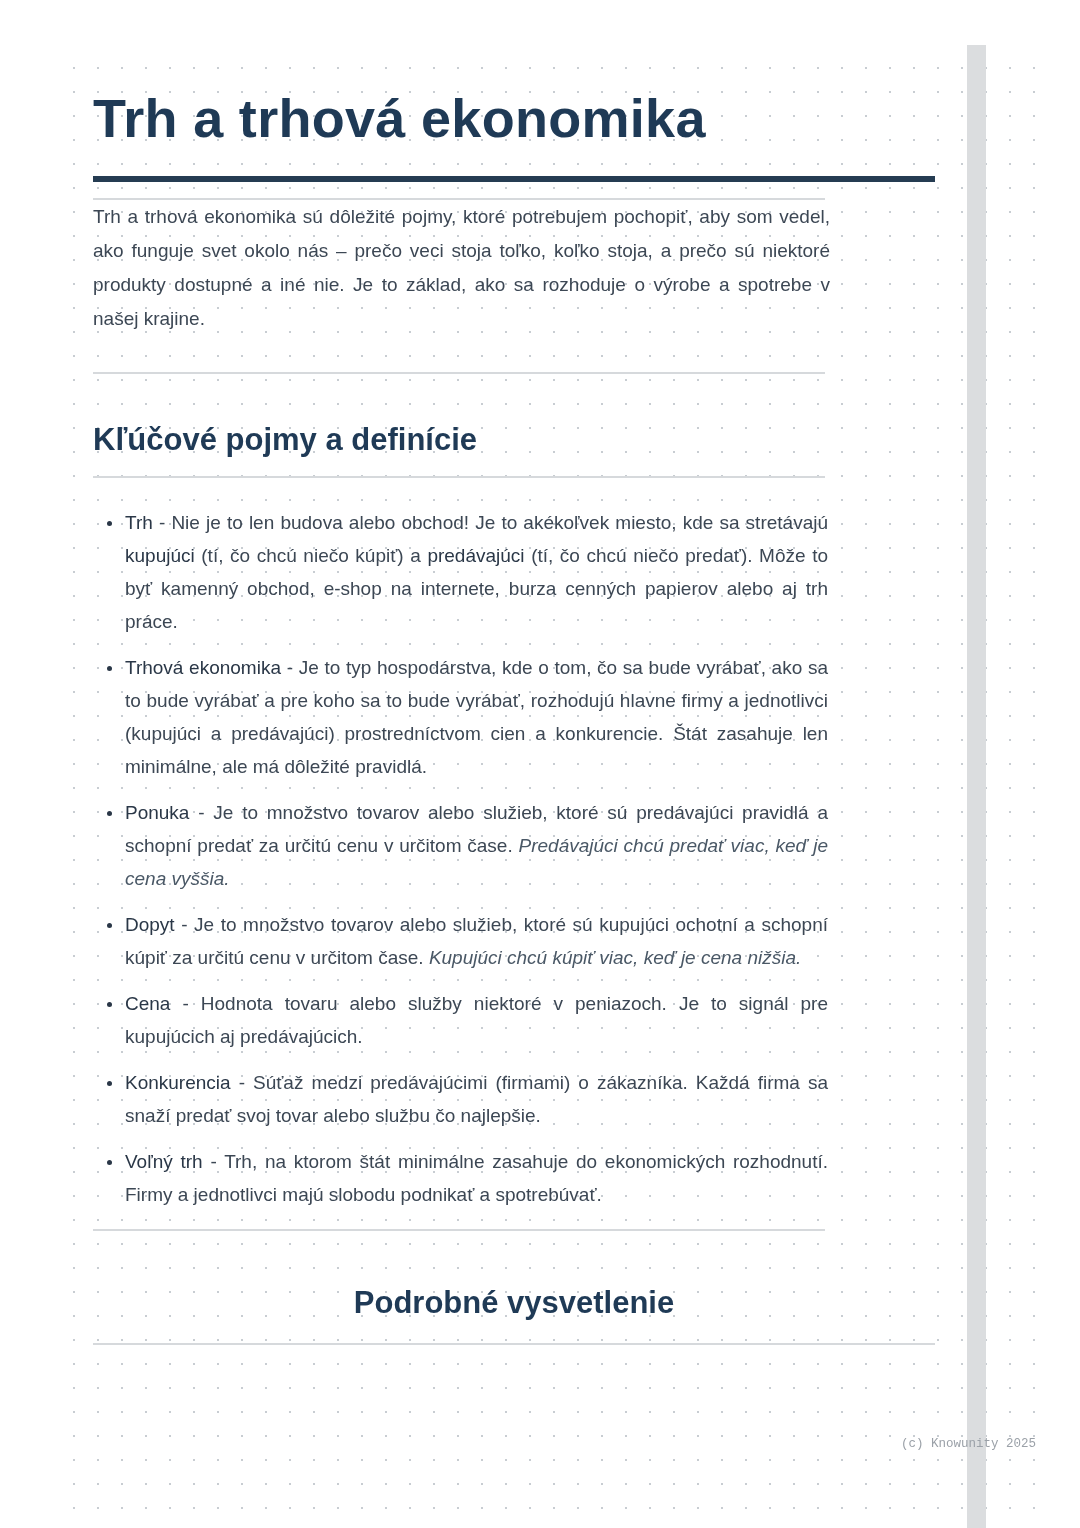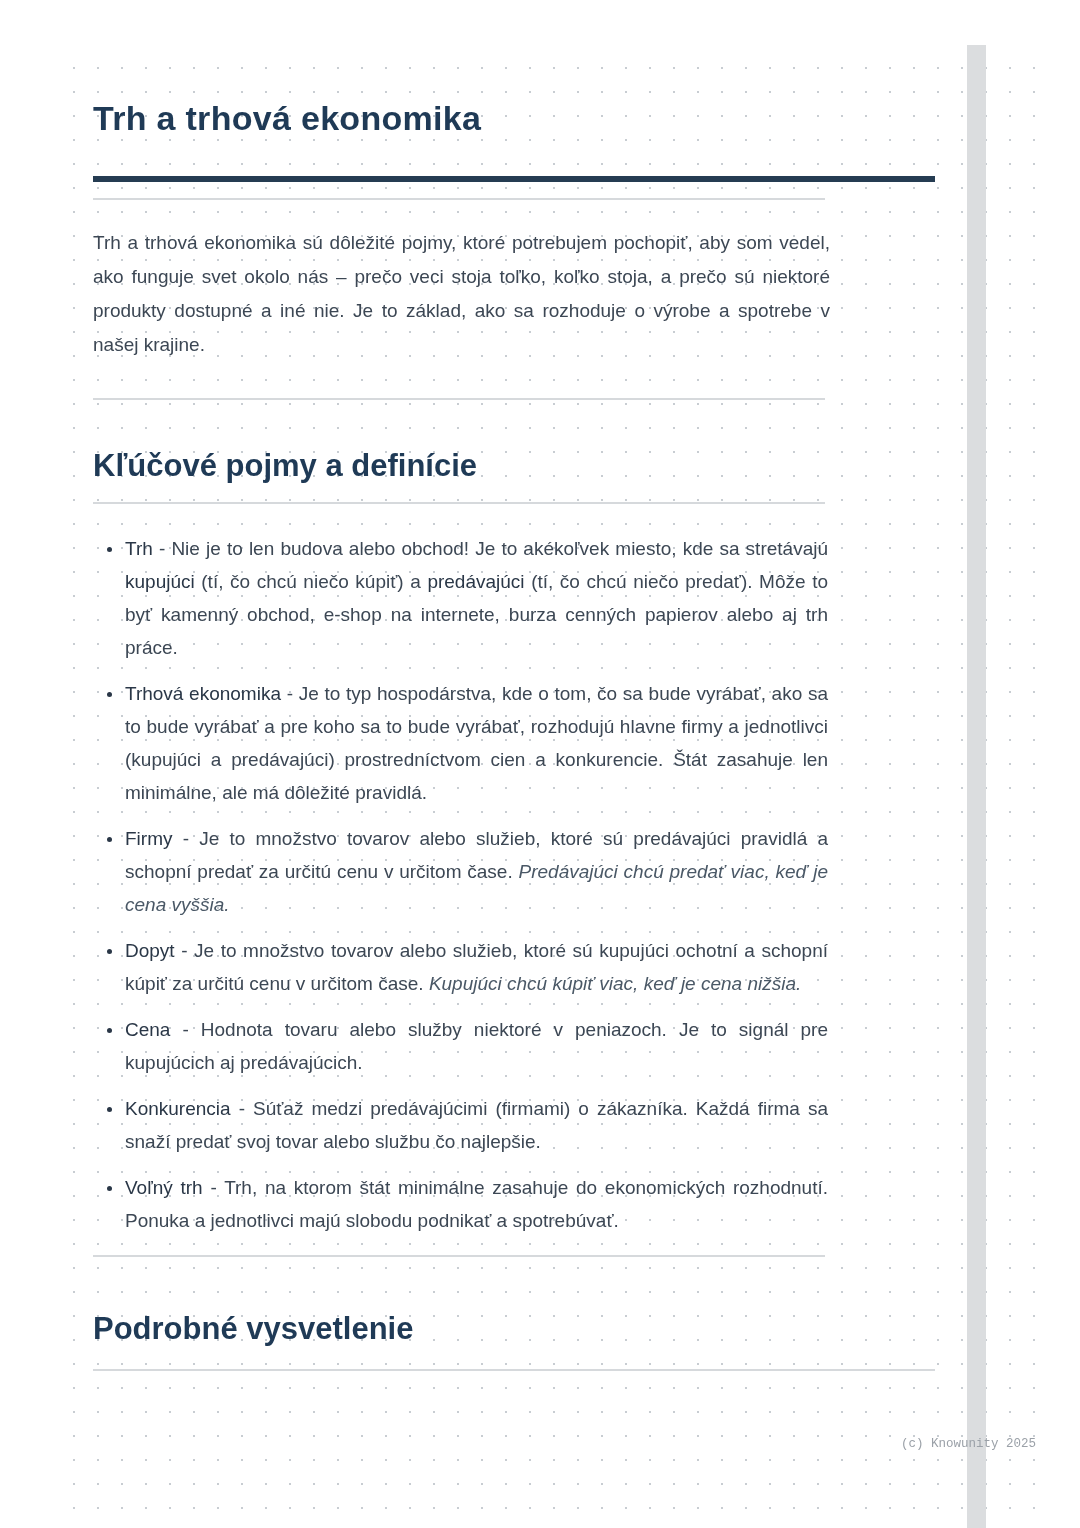--- a/index.html
+++ b/index.html
@@ -22,48 +22,48 @@
     position:absolute;left:55px;top:45px;width:985px;bottom:0;
     background-image:radial-gradient(circle,var(--dot-color) 1.3px,transparent 1.5px);
     background-size:24px 24px;background-position:7px 11px;
   }
   .edge-strip{
     position:absolute;left:967px;top:45px;width:19px;bottom:0;
     background:var(--strip-color);
   }
   .content{position:absolute;left:93px;top:0;width:842px;}
   h1{
-    margin-top:92px;font-size:34px;line-height:52px;font-weight:700;
+    margin-top:92px;font-size:54px;line-height:52px;font-weight:700;
     color:var(--heading-color);letter-spacing:.3px;
   }
   .title-rule{margin-top:32px;width:842px;height:6px;background:var(--rule-color);}
   h2{
     margin-top:46px;font-size:31px;line-height:40px;font-weight:700;
     color:var(--heading-color);
   }
   .h2-underline{margin-top:16px;width:732px;height:2px;background:var(--divider-color);}
   .h2-underline.wide{width:842px;margin-top:20px;}
   .body-par{
-    margin-top:26px;width:737px;font-size:19px;line-height:34px;
+    width:737px;font-size:19px;line-height:34px;
     color:var(--body-color);text-align:justify;
   }
   .divider{margin-top:36px;width:732px;height:2px;background:var(--divider-color);}
   .divider.after-list{margin-top:18px;}
   ul.terms{
     margin-top:28px;width:735px;padding-left:31px;list-style:disc;
   }
   ul.terms li{
     font-size:19px;line-height:33px;color:var(--body-color);
     margin-bottom:13px;text-align:justify;padding-left:1px;
   }
   ul.terms li::marker{color:#2a3747;font-size:17px;}
   .seg-bold{font-weight:400;color:#2a3747;}
   .seg-italic{font-style:italic;color:#4a5866;}
   .seg-normal{font-weight:400;margin-top:28px;}
-  h2.last{margin-top:52px;}
+  h2.last{margin-top:52px;text-align:center;}
   .footer{
     position:absolute;left:901px;top:1437px;font-size:12.5px;
     color:var(--muted-color);z-index:3;white-space:nowrap;font-family:Liberation Mono, monospace;
   }
 </style>
 </head>
 <body>
 
 <div class="page">
   <div class="dot-grid"></div>
@@ -76,25 +76,25 @@
     <div class="h2-underline"></div>
     <p class="body-par">Trh a trhová ekonomika sú dôležité pojmy, ktoré potrebujem pochopiť, aby som vedel, ako funguje svet okolo nás – prečo veci stoja toľko, koľko stoja, a prečo sú niektoré produkty dostupné a iné nie. Je to základ, ako sa rozhoduje o výrobe a spotrebe v našej krajine.</p>
 
     <div class="divider"></div>
 
     <h2>Kľúčové pojmy a definície</h2>
     <div class="h2-underline"></div>
     <ul class="terms">
         <li><span class="seg-bold">Trh</span><span class="seg-normal"> - Nie je to len budova alebo obchod! Je to akékoľvek miesto, kde sa stretávajú </span><span class="seg-bold">kupujúci</span><span class="seg-normal"> (tí, čo chcú niečo kúpiť) a </span><span class="seg-bold">predávajúci</span><span class="seg-normal"> (tí, čo chcú niečo predať). Môže to byť kamenný obchod, e-shop na internete, burza cenných papierov alebo aj trh práce.</span></li>
         <li><span class="seg-bold">Trhová ekonomika</span><span class="seg-normal"> - Je to typ hospodárstva, kde o tom, čo sa bude vyrábať, ako sa to bude vyrábať a pre koho sa to bude vyrábať, rozhodujú hlavne firmy a jednotlivci (kupujúci a predávajúci) prostredníctvom cien a konkurencie. Štát zasahuje len minimálne, ale má dôležité pravidlá.</span></li>
-        <li><span class="seg-bold">Firmy</span><span class="seg-normal"> - Je to množstvo tovarov alebo služieb, ktoré sú predávajúci pravidlá a schopní predať za určitú cenu v určitom čase. </span><span class="seg-italic">Predávajúci chcú predať viac, keď je cena vyššia.</span></li>
+        <li><span class="seg-bold">Ponuka</span><span class="seg-normal"> - Je to množstvo tovarov alebo služieb, ktoré sú predávajúci pravidlá a schopní predať za určitú cenu v určitom čase. </span><span class="seg-italic">Predávajúci chcú predať viac, keď je cena vyššia.</span></li>
         <li><span class="seg-bold">Dopyt</span><span class="seg-normal"> - Je to množstvo tovarov alebo služieb, ktoré sú kupujúci ochotní a schopní kúpiť za určitú cenu v určitom čase. </span><span class="seg-italic">Kupujúci chcú kúpiť viac, keď je cena nižšia.</span></li>
         <li><span class="seg-bold">Cena</span><span class="seg-normal"> - Hodnota tovaru alebo služby niektoré v peniazoch. Je to signál pre kupujúcich aj predávajúcich.</span></li>
         <li><span class="seg-bold">Konkurencia</span><span class="seg-normal"> - Súťaž medzi predávajúcimi (firmami) o zákazníka. Každá firma sa snaží predať svoj tovar alebo službu čo najlepšie.</span></li>
-        <li><span class="seg-bold">Voľný trh</span><span class="seg-normal"> - Trh, na ktorom štát minimálne zasahuje do ekonomických rozhodnutí. Ponuka a jednotlivci majú slobodu podnikať a spotrebúvať.</span></li>
+        <li><span class="seg-bold">Voľný trh</span><span class="seg-normal"> - Trh, na ktorom štát minimálne zasahuje do ekonomických rozhodnutí. Firmy a jednotlivci majú slobodu podnikať a spotrebúvať.</span></li>
       </ul>
 
     <div class="divider after-list"></div>
 
     <h2 class="last">Podrobné vysvetlenie</h2>
     <div class="h2-underline wide"></div>
   </div>
 
   <div class="footer">(c) Knowunity 2025</div>
 </div>

